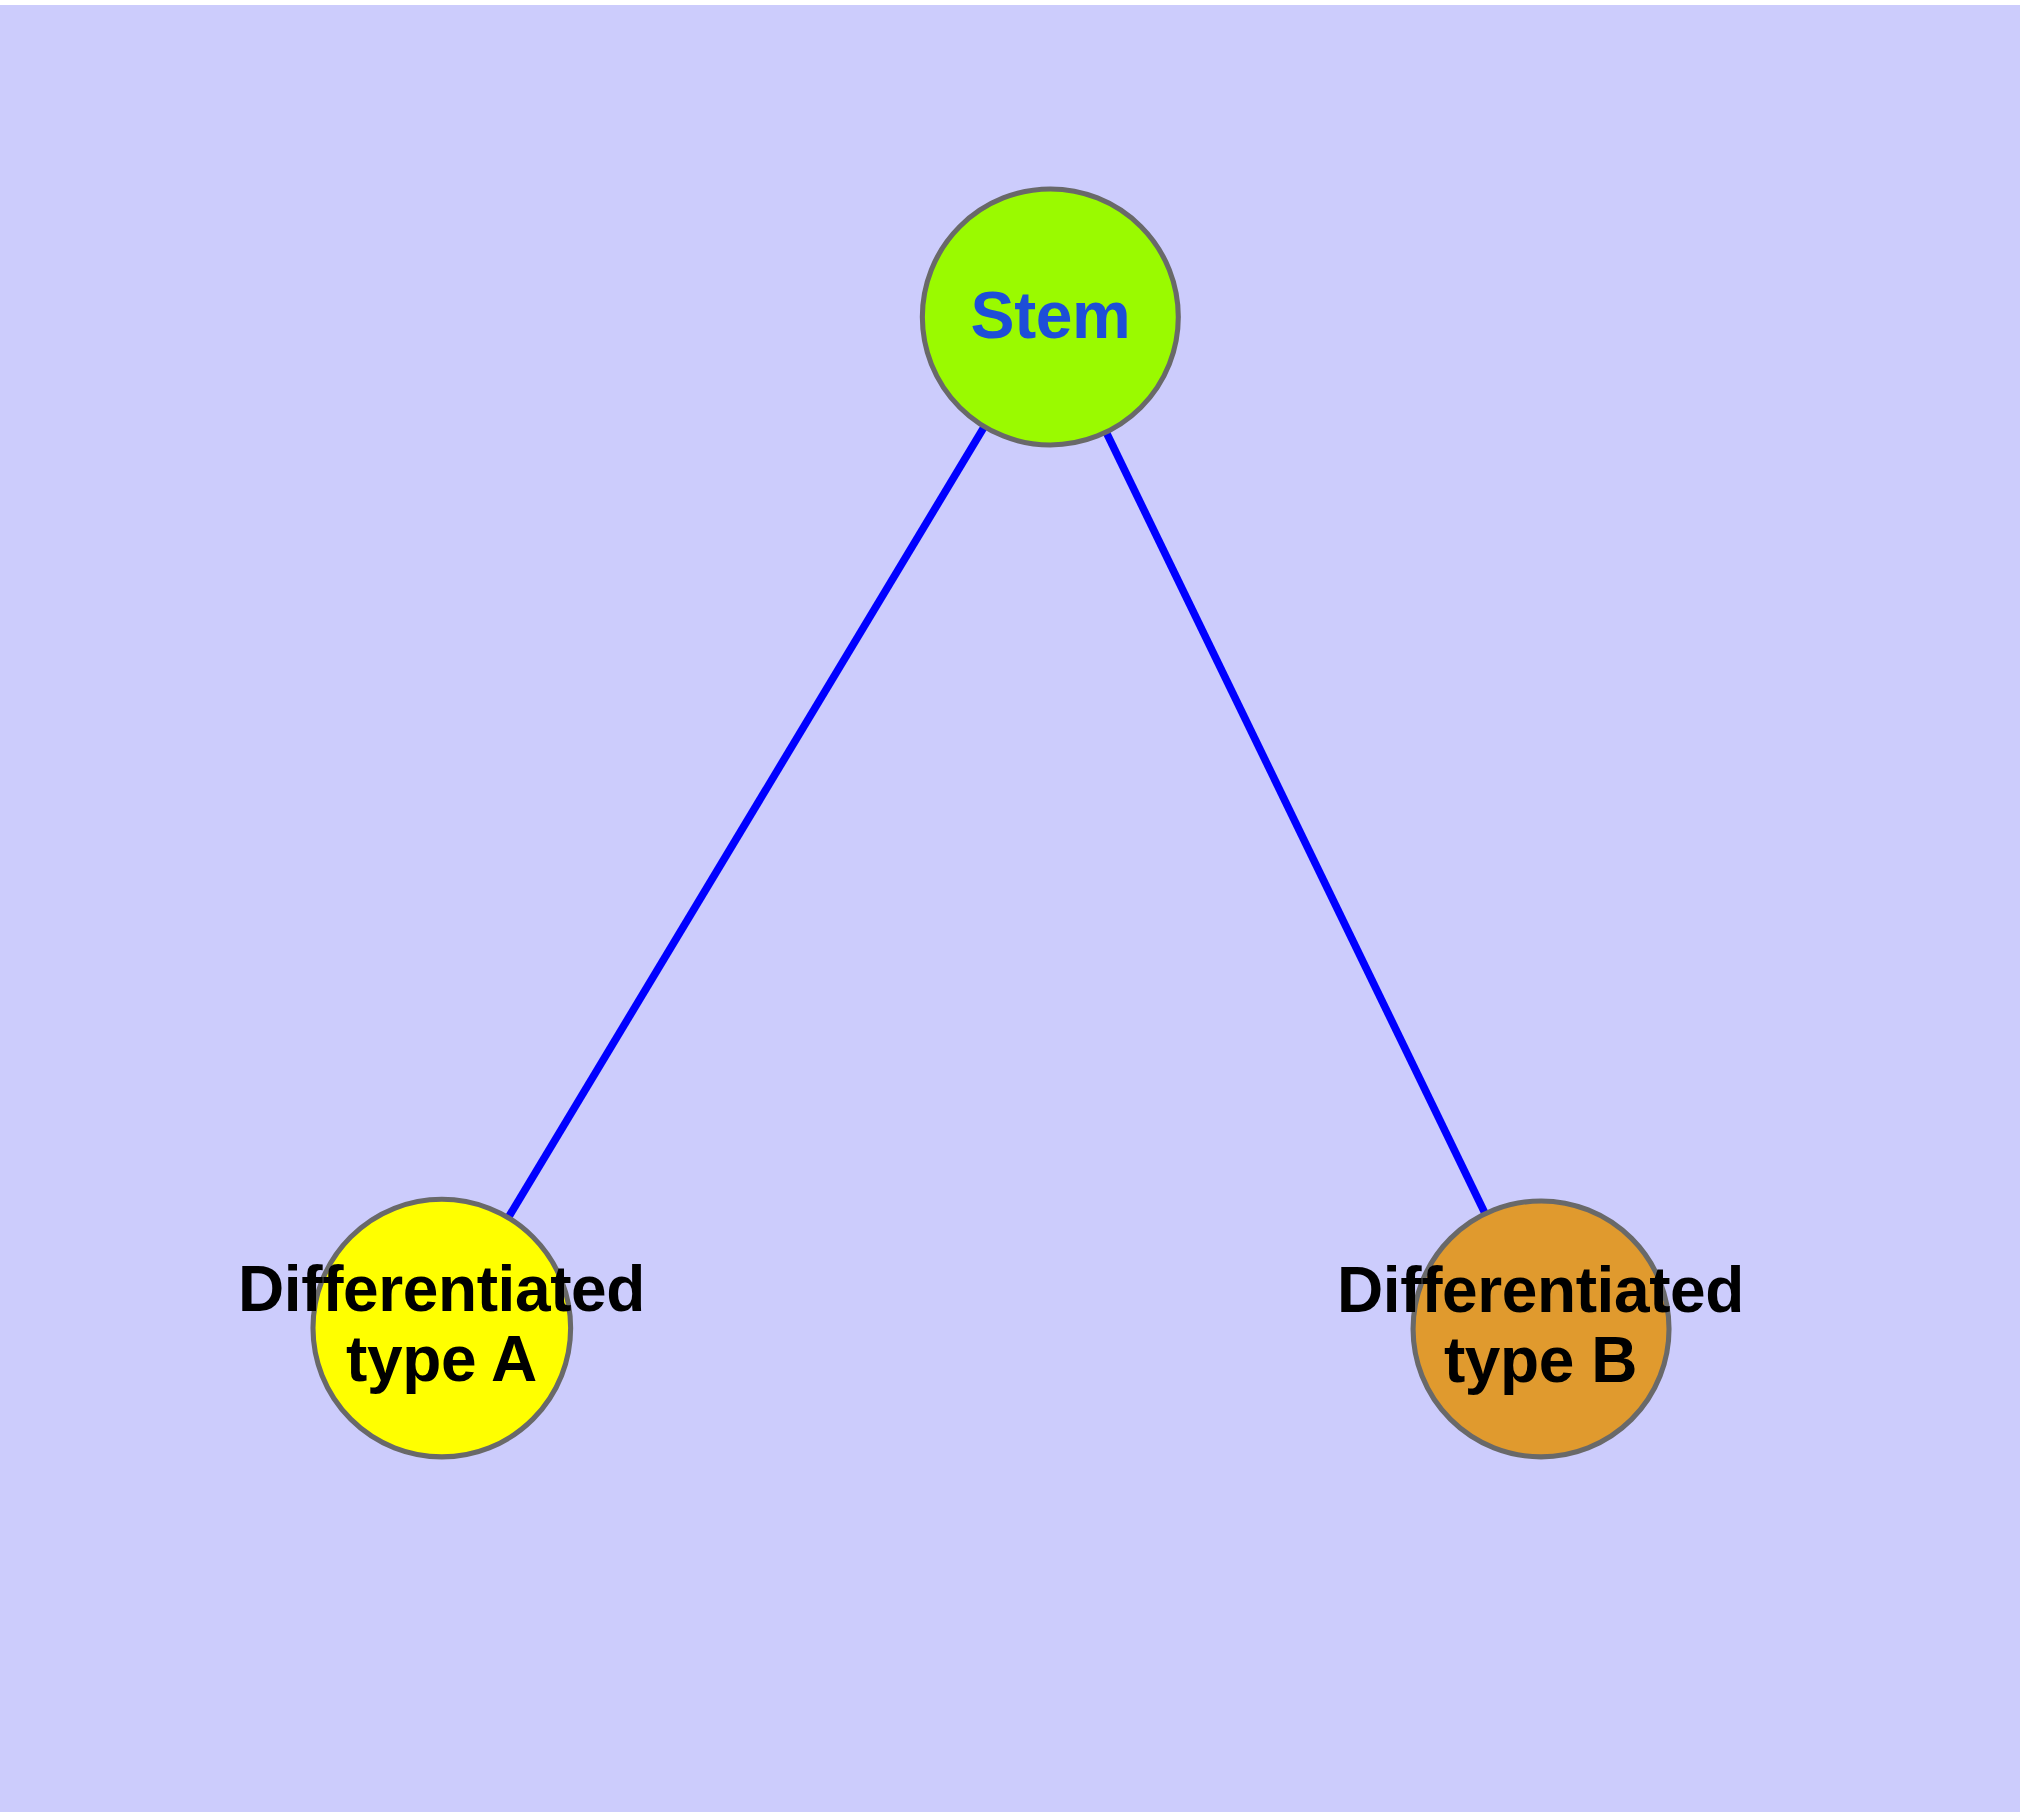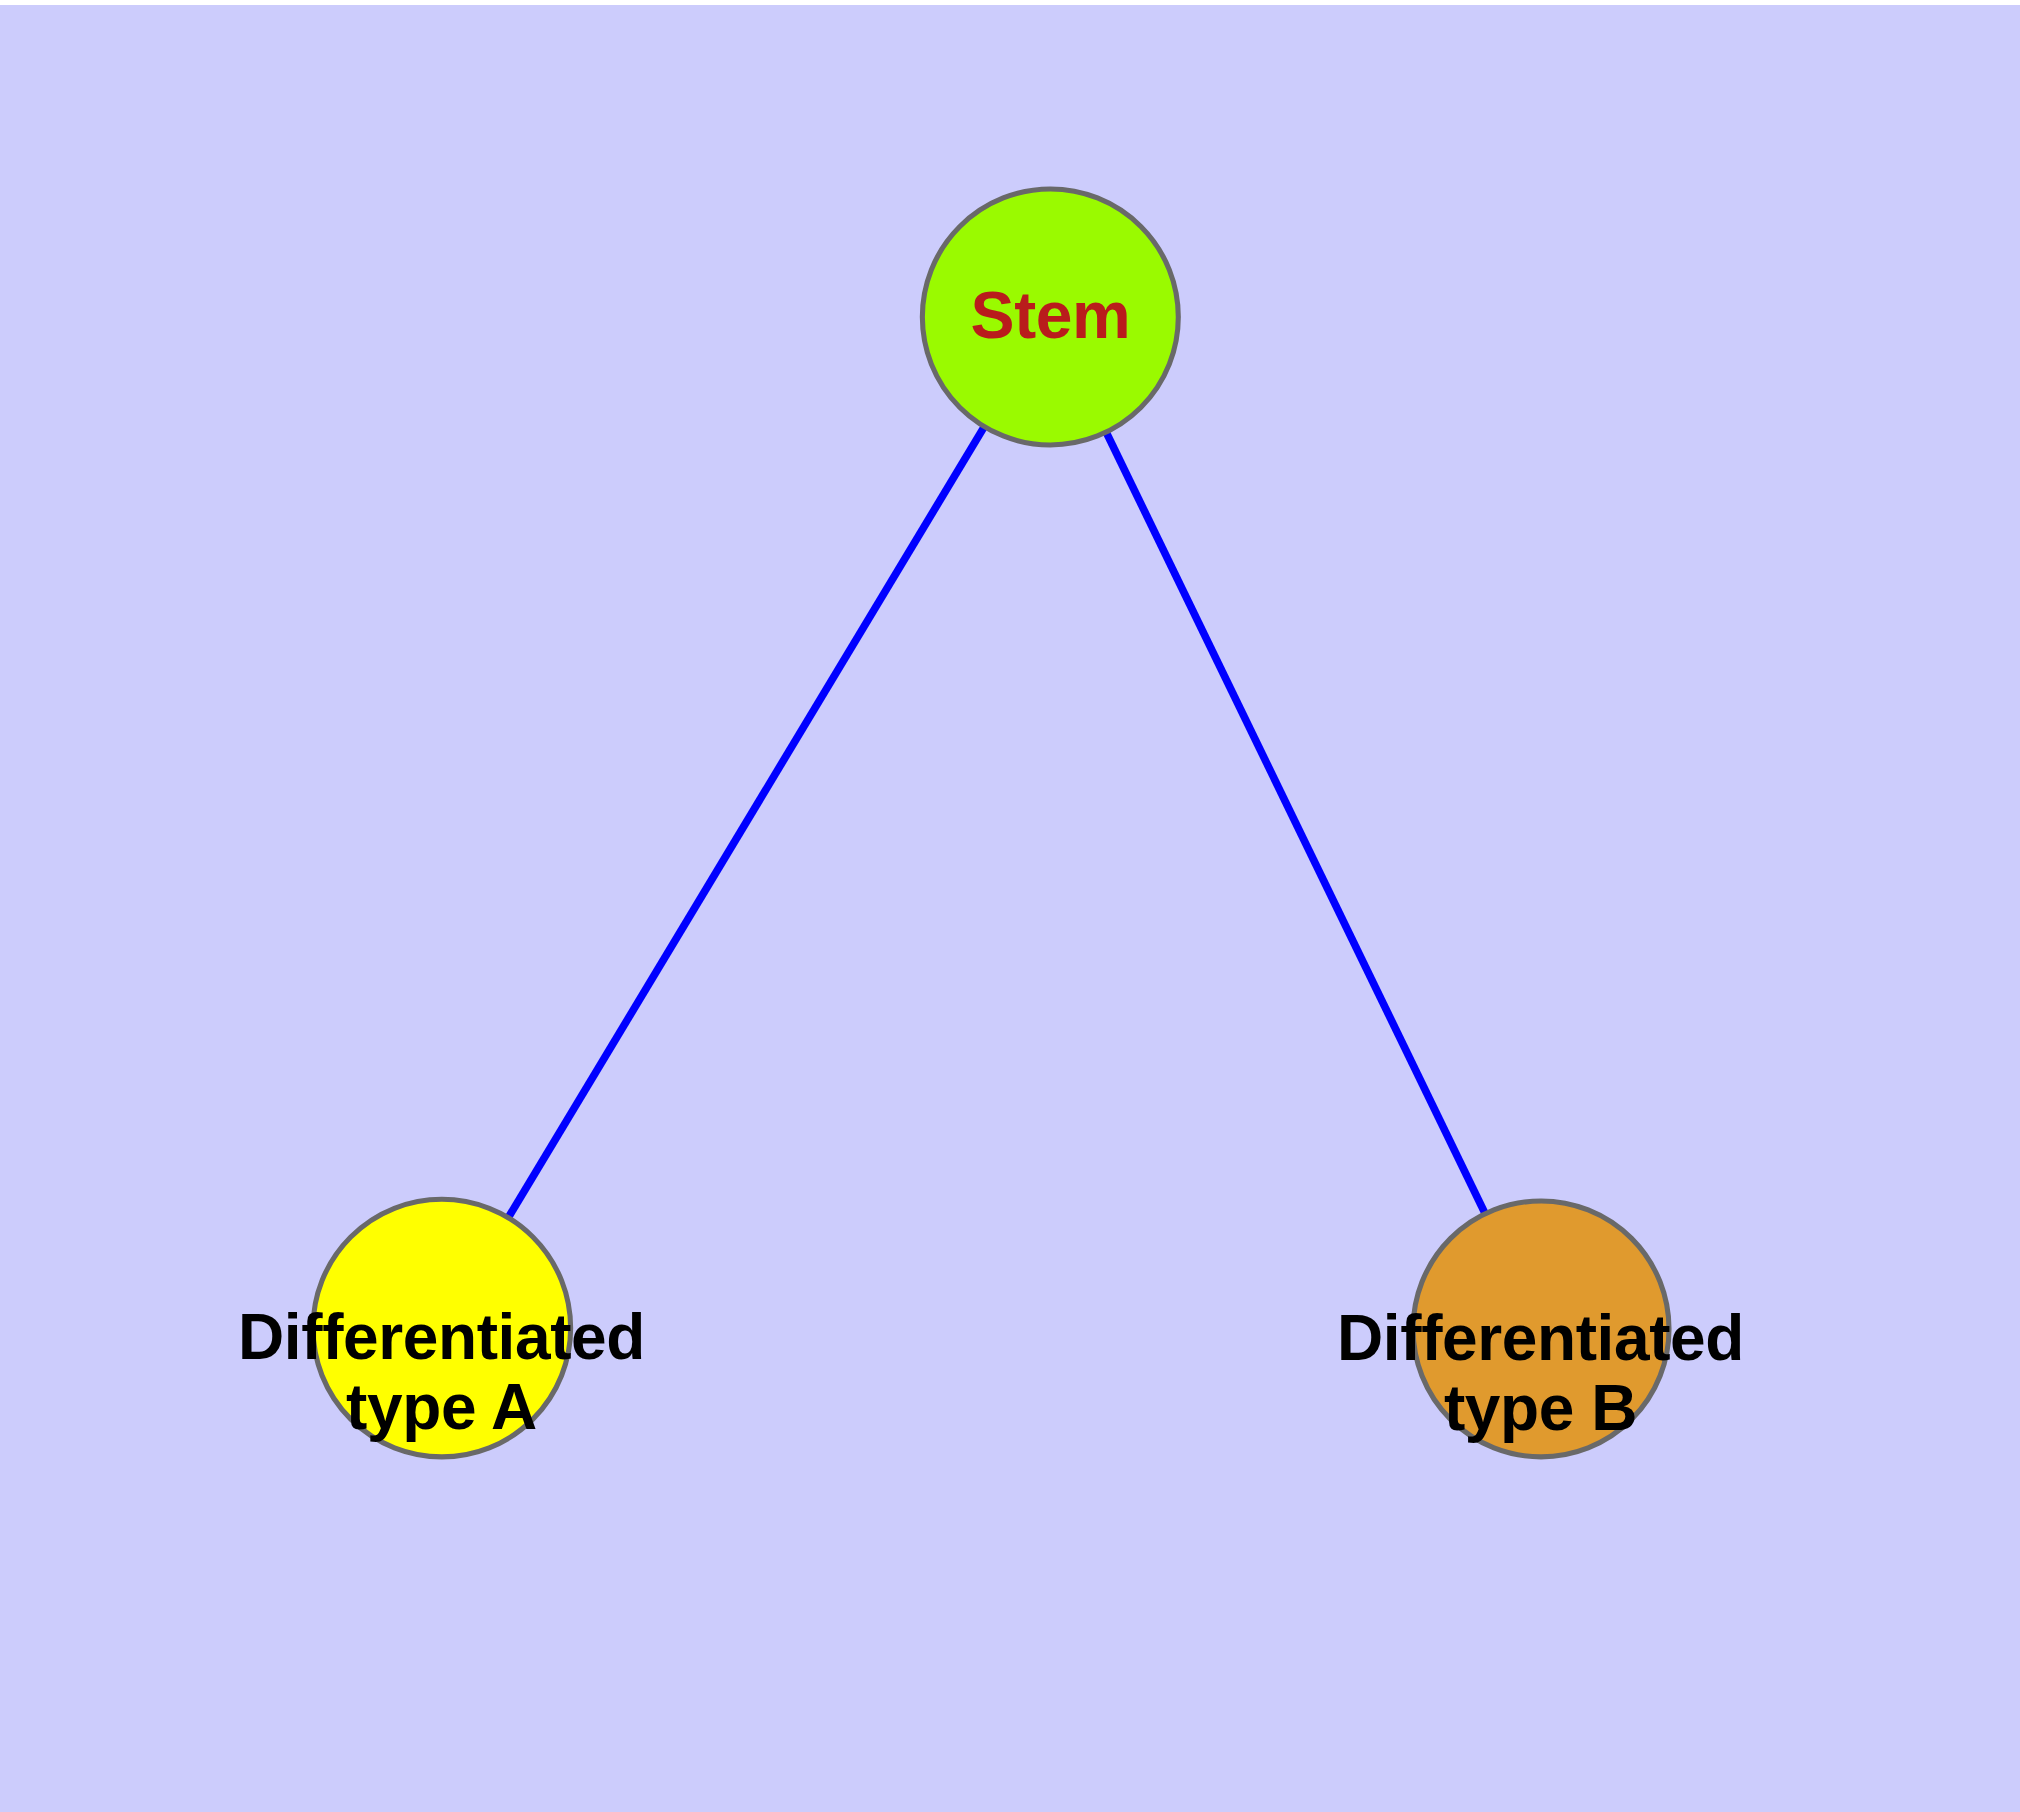--- a/index.html
+++ b/index.html
@@ -32,21 +32,21 @@
     position: absolute;
     color: #000000;
     font-weight: bold;
     text-align: center;
     line-height: 1.10;
     white-space: pre;
     letter-spacing: -0.4px;
     pointer-events: none;
   }
   .label-root { font-size: 66px; }
-  .label-leaf { font-size: 64px; margin-top: 48px; }
+  .label-leaf { font-size: 64px; }
 </style>
 </head>
 <body>
 
 <div id="canvas" style="background: rgb(204, 204, 252);">
 
   <div id="top-strip"></div>
 
   <svg class="graph" viewBox="0 0 2384 2138" xmlns="http://www.w3.org/2000/svg">
 
@@ -55,21 +55,21 @@
       <line id="edge-stem-to-b" stroke-linecap="butt" x1="1239" y1="374" x2="1818" y2="1568" stroke="#0000ff" stroke-width="9"></line>
     </g>
 
     <g>
       <circle id="node-stem" cx="1239" cy="374" r="151" fill="#9afa00" stroke="#696969" stroke-width="6"></circle>
       <circle id="node-diff_a" cx="521" cy="1567" r="152" fill="#ffff00" stroke="#696969" stroke-width="6"></circle>
       <circle id="node-diff_b" cx="1818" cy="1568" r="151" fill="#e09a2e" stroke="#696969" stroke-width="6"></circle>
     </g>
   </svg>
 
-  <div class="node-label label-root" id="label-stem" style="color: #b91c1c; width: 763px; left: 669px; top: 279px;">Stem</div>
+  <div class="node-label label-root" id="label-stem" style="color: #1d4ed8; width: 763px; left: 669px; top: 279px;">Stem</div>
 
   <div class="node-label label-leaf" id="label-diff_a" style="color: rgb(0, 0, 0); width: 763px; left: 60px; top: 1254px;">Differentiated
 type A</div>
 
   <div class="node-label label-leaf" id="label-diff_b" style="color: rgb(0, 0, 0); width: 763px; left: 1159px; top: 1255px;">Differentiated
 type B</div>
 
 </div>
 
 

